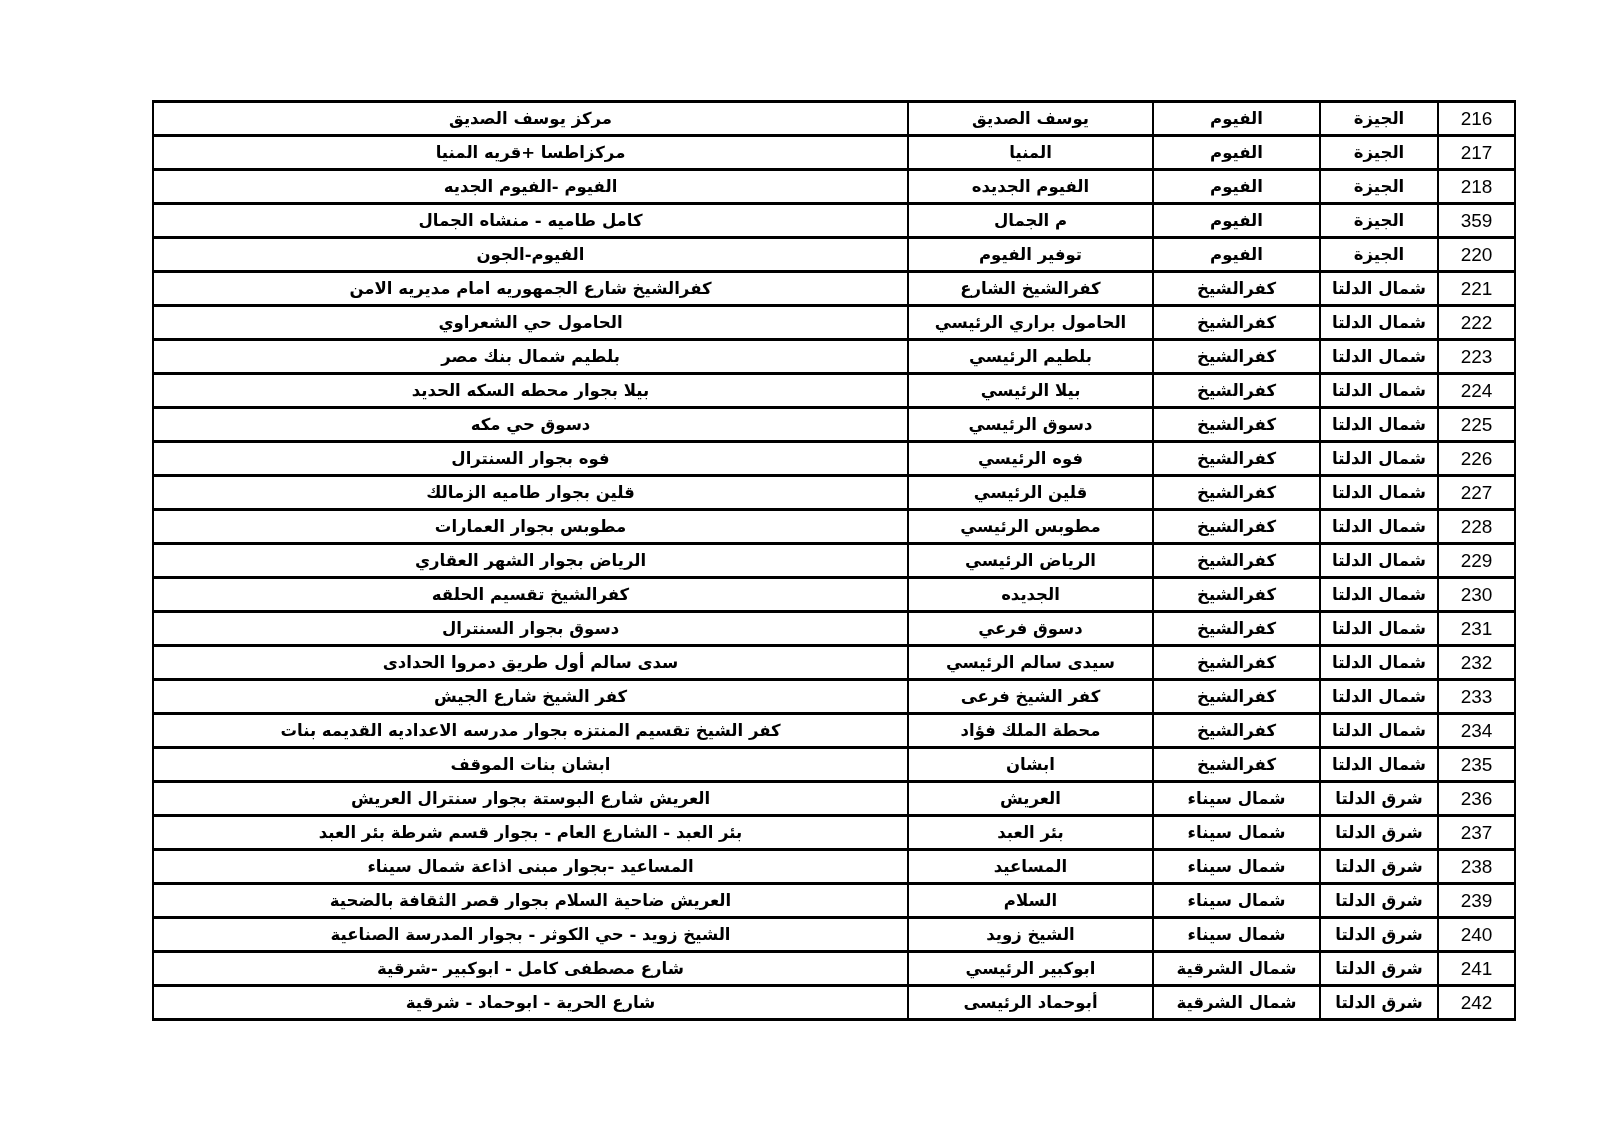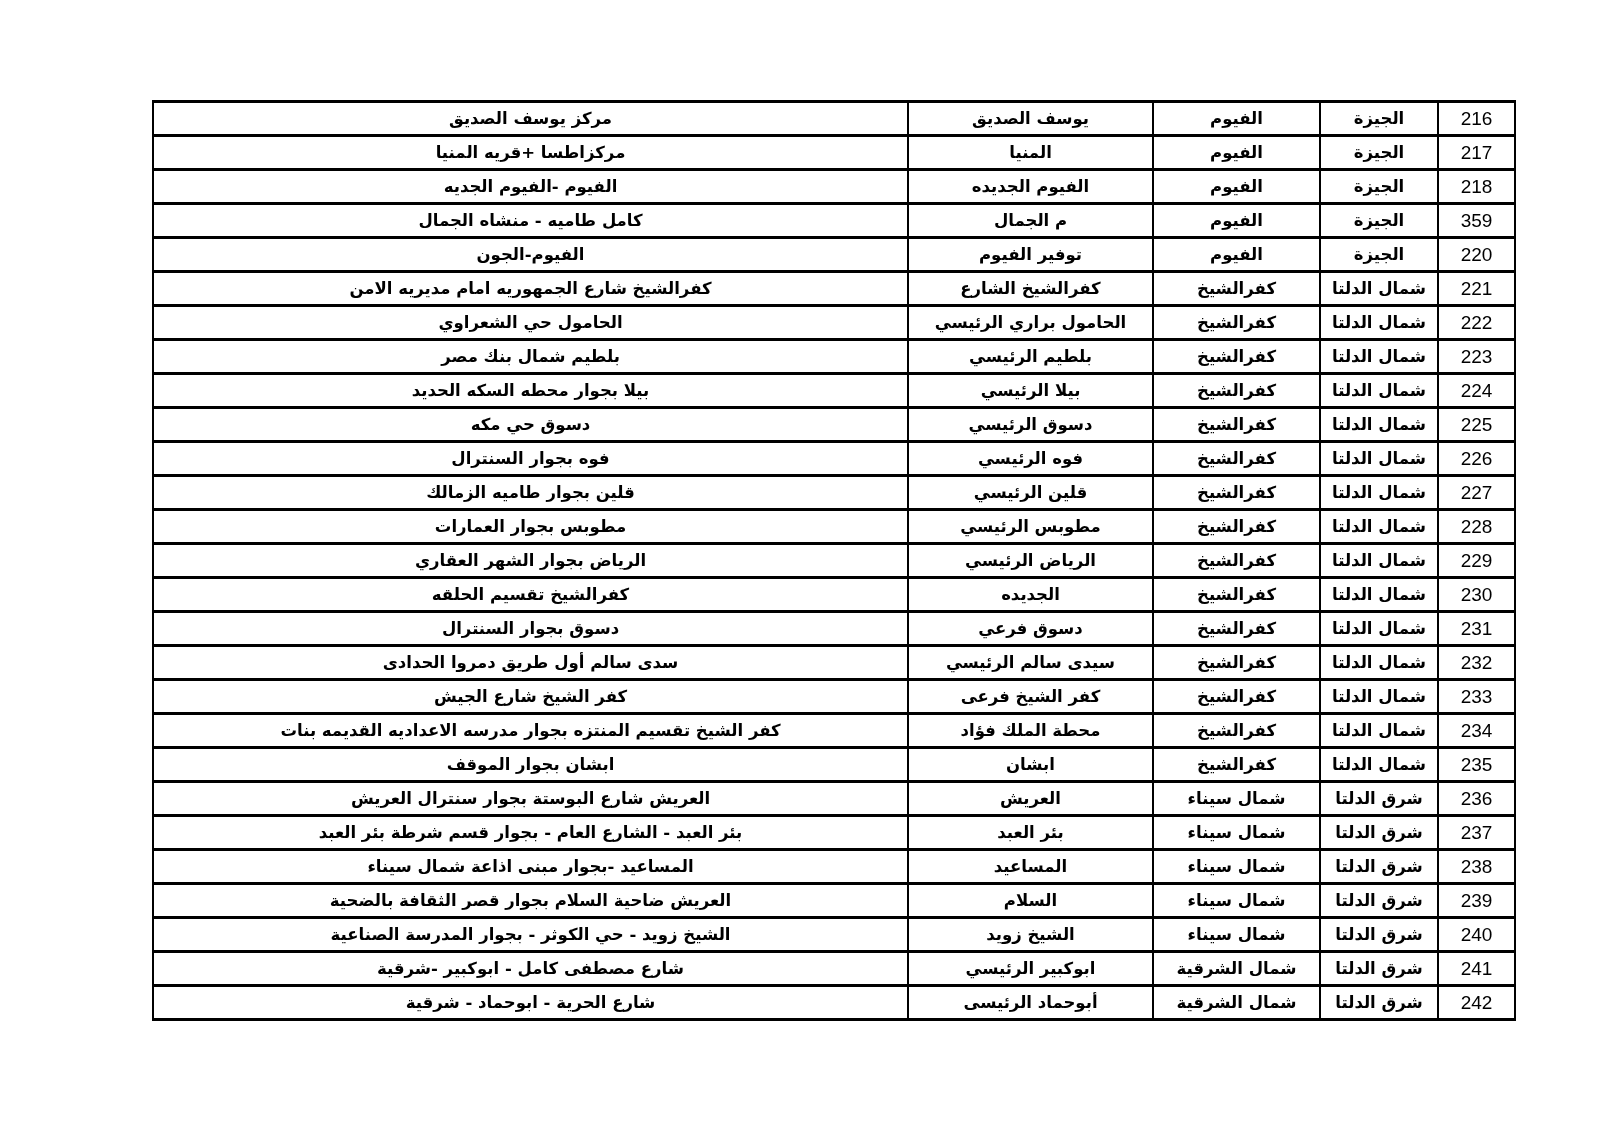--- a/index.html
+++ b/index.html
@@ -184,21 +184,21 @@
           <td class="cell-region ar">شمال الدلتا</td>
           <td class="cell-gov ar">كفرالشيخ</td>
           <td class="cell-branch ar">محطة الملك فؤاد</td>
           <td class="cell-address ar">كفر الشيخ تقسيم المنتزه بجوار مدرسه الاعداديه القديمه بنات</td>
         </tr>
         <tr>
           <td class="cell-serial">235</td>
           <td class="cell-region ar">شمال الدلتا</td>
           <td class="cell-gov ar">كفرالشيخ</td>
           <td class="cell-branch ar">ابشان</td>
-          <td class="cell-address ar">ابشان بجوار الموقف</td>
+          <td class="cell-address ar">ابشان بنات الموقف</td>
         </tr>
         <tr>
           <td class="cell-serial">236</td>
           <td class="cell-region ar">شرق الدلتا</td>
           <td class="cell-gov ar">شمال سيناء</td>
           <td class="cell-branch ar">العريش</td>
           <td class="cell-address ar">العريش شارع البوستة بجوار سنترال العريش</td>
         </tr>
         <tr>
           <td class="cell-serial">237</td>

